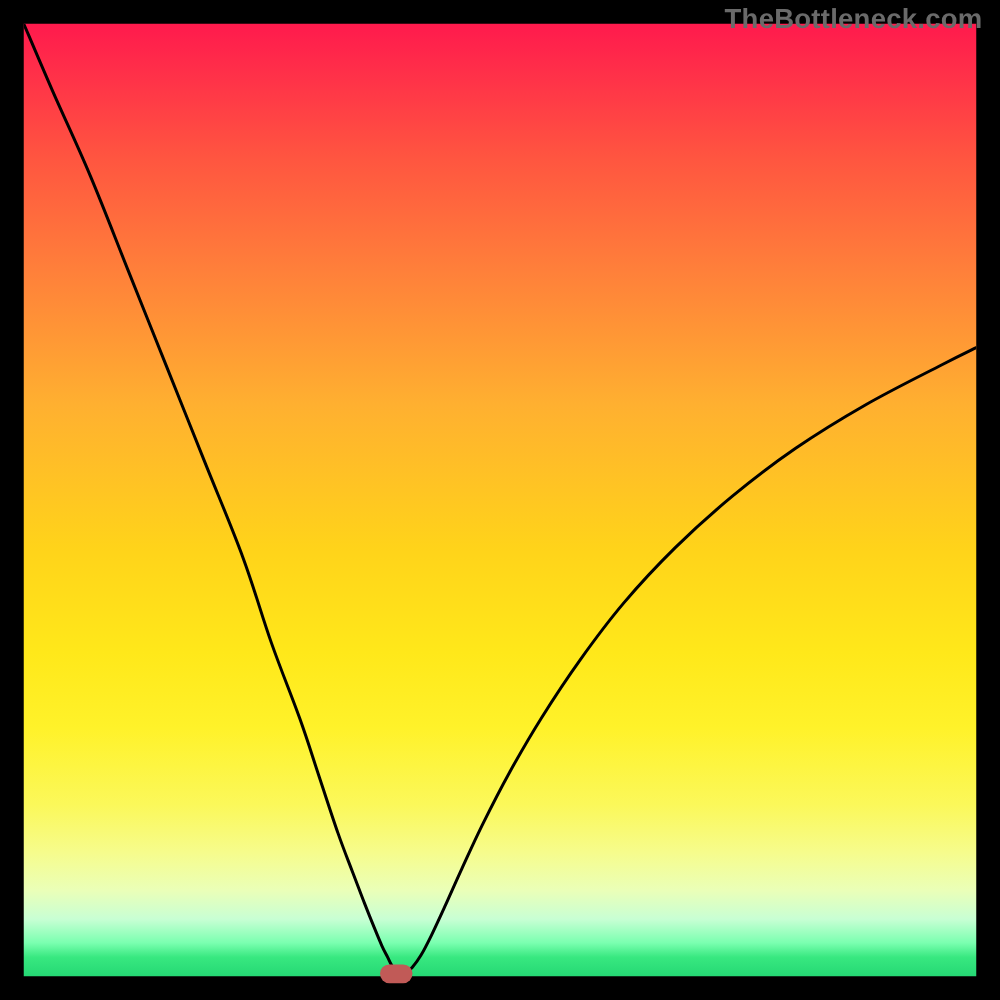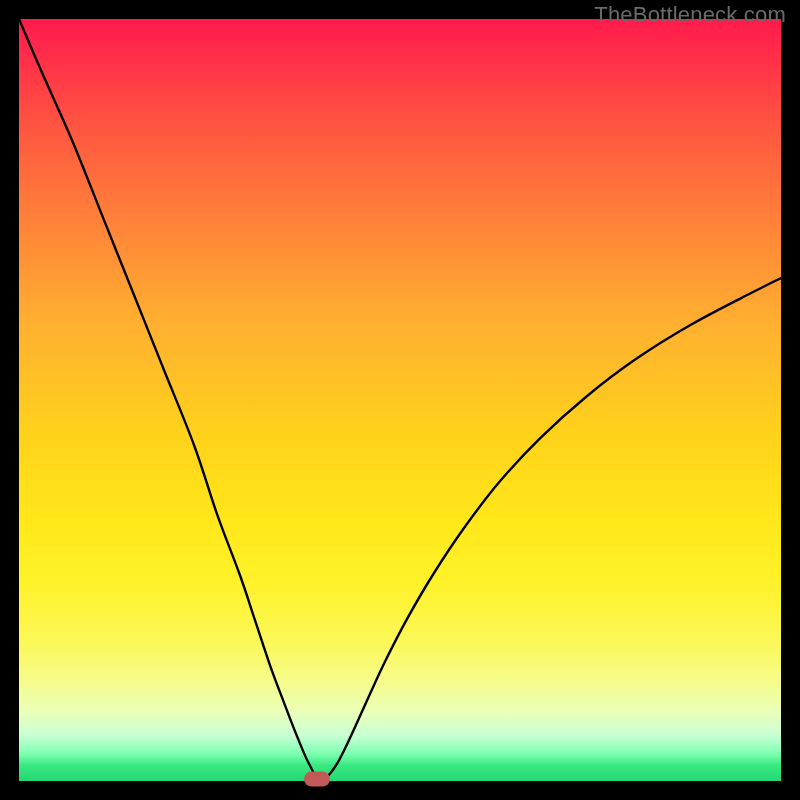--- a/index.html
+++ b/index.html
@@ -42,21 +42,21 @@
       #38e880 98%,
       #25d874 100%
     );
   }
   .watermark {
     position: absolute;
     top: 2px;
     right: 14px;
     color: #6a6a6a;
     font-size: 22px;
-    font-weight: 400;
+    font-weight: 700;
     letter-spacing: 0.2px;
     user-select: none;
   }
   svg.curve {
     position: absolute;
     left: 0;
     top: 0;
     width: 762px;
     height: 762px;
   }

